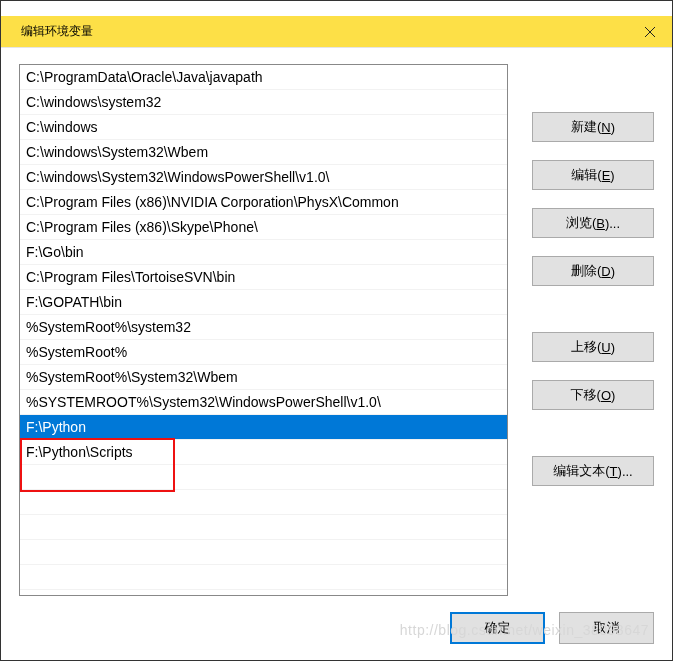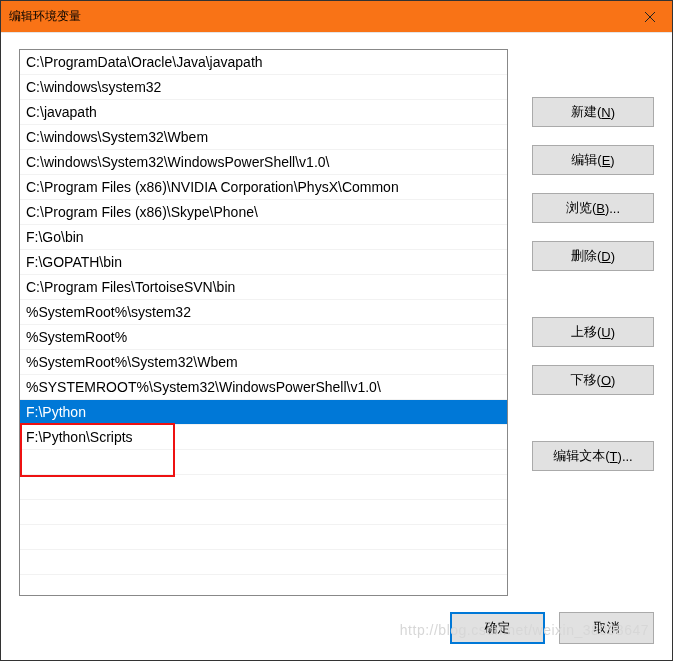--- a/index.html
+++ b/index.html
@@ -17,23 +17,24 @@
     display: flex;
     flex-direction: column;
     background: #fff;
     position: relative;
   }
   .titlebar {
     height: 32px;
     display: flex;
     align-items: center;
     justify-content: space-between;
-    padding-left: 8px;
+    padding-left: 20px;
     border-bottom: 1px solid #e5e5e5;
-    background: #f97316;
+    background: #fde047;
+    margin-top: 15px;
   }
   .titlebar-title { font-size: 12px; }
   .titlebar-close {
     width: 45px;
     height: 32px;
     display: flex;
     align-items: center;
     justify-content: center;
     cursor: pointer;
   }
@@ -127,28 +128,28 @@
       </svg>
     </div>
   </div>
 
   <div class="body">
 
     <div class="listbox" id="listbox">
 
     <div class="list-row">C:\ProgramData\Oracle\Java\javapath</div>
         <div class="list-row">C:\windows\system32</div>
-        <div class="list-row">C:\javapath</div>
+        <div class="list-row">C:\windows</div>
         <div class="list-row">C:\windows\System32\Wbem</div>
         <div class="list-row">C:\windows\System32\WindowsPowerShell\v1.0\</div>
         <div class="list-row">C:\Program Files (x86)\NVIDIA Corporation\PhysX\Common</div>
         <div class="list-row">C:\Program Files (x86)\Skype\Phone\</div>
         <div class="list-row">F:\Go\bin</div>
+        <div class="list-row">C:\Program Files\TortoiseSVN\bin</div>
         <div class="list-row">F:\GOPATH\bin</div>
-        <div class="list-row">C:\Program Files\TortoiseSVN\bin</div>
         <div class="list-row">%SystemRoot%\system32</div>
         <div class="list-row">%SystemRoot%</div>
         <div class="list-row">%SystemRoot%\System32\Wbem</div>
         <div class="list-row">%SYSTEMROOT%\System32\WindowsPowerShell\v1.0\</div>
         <div class="list-row selected">F:\Python</div>
         <div class="list-row">F:\Python\Scripts</div>
         <div class="list-row"></div>
         <div class="list-row"></div>
         <div class="list-row"></div>
         <div class="list-row"></div>

